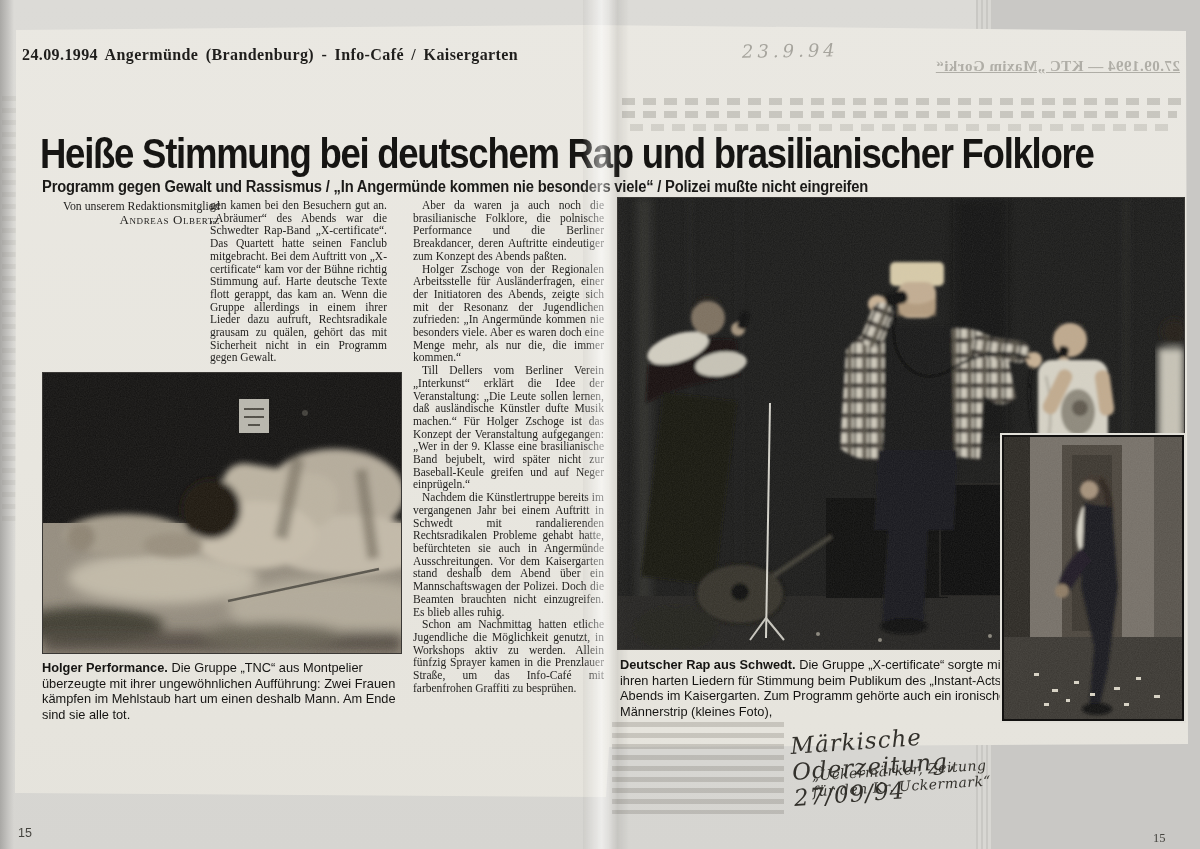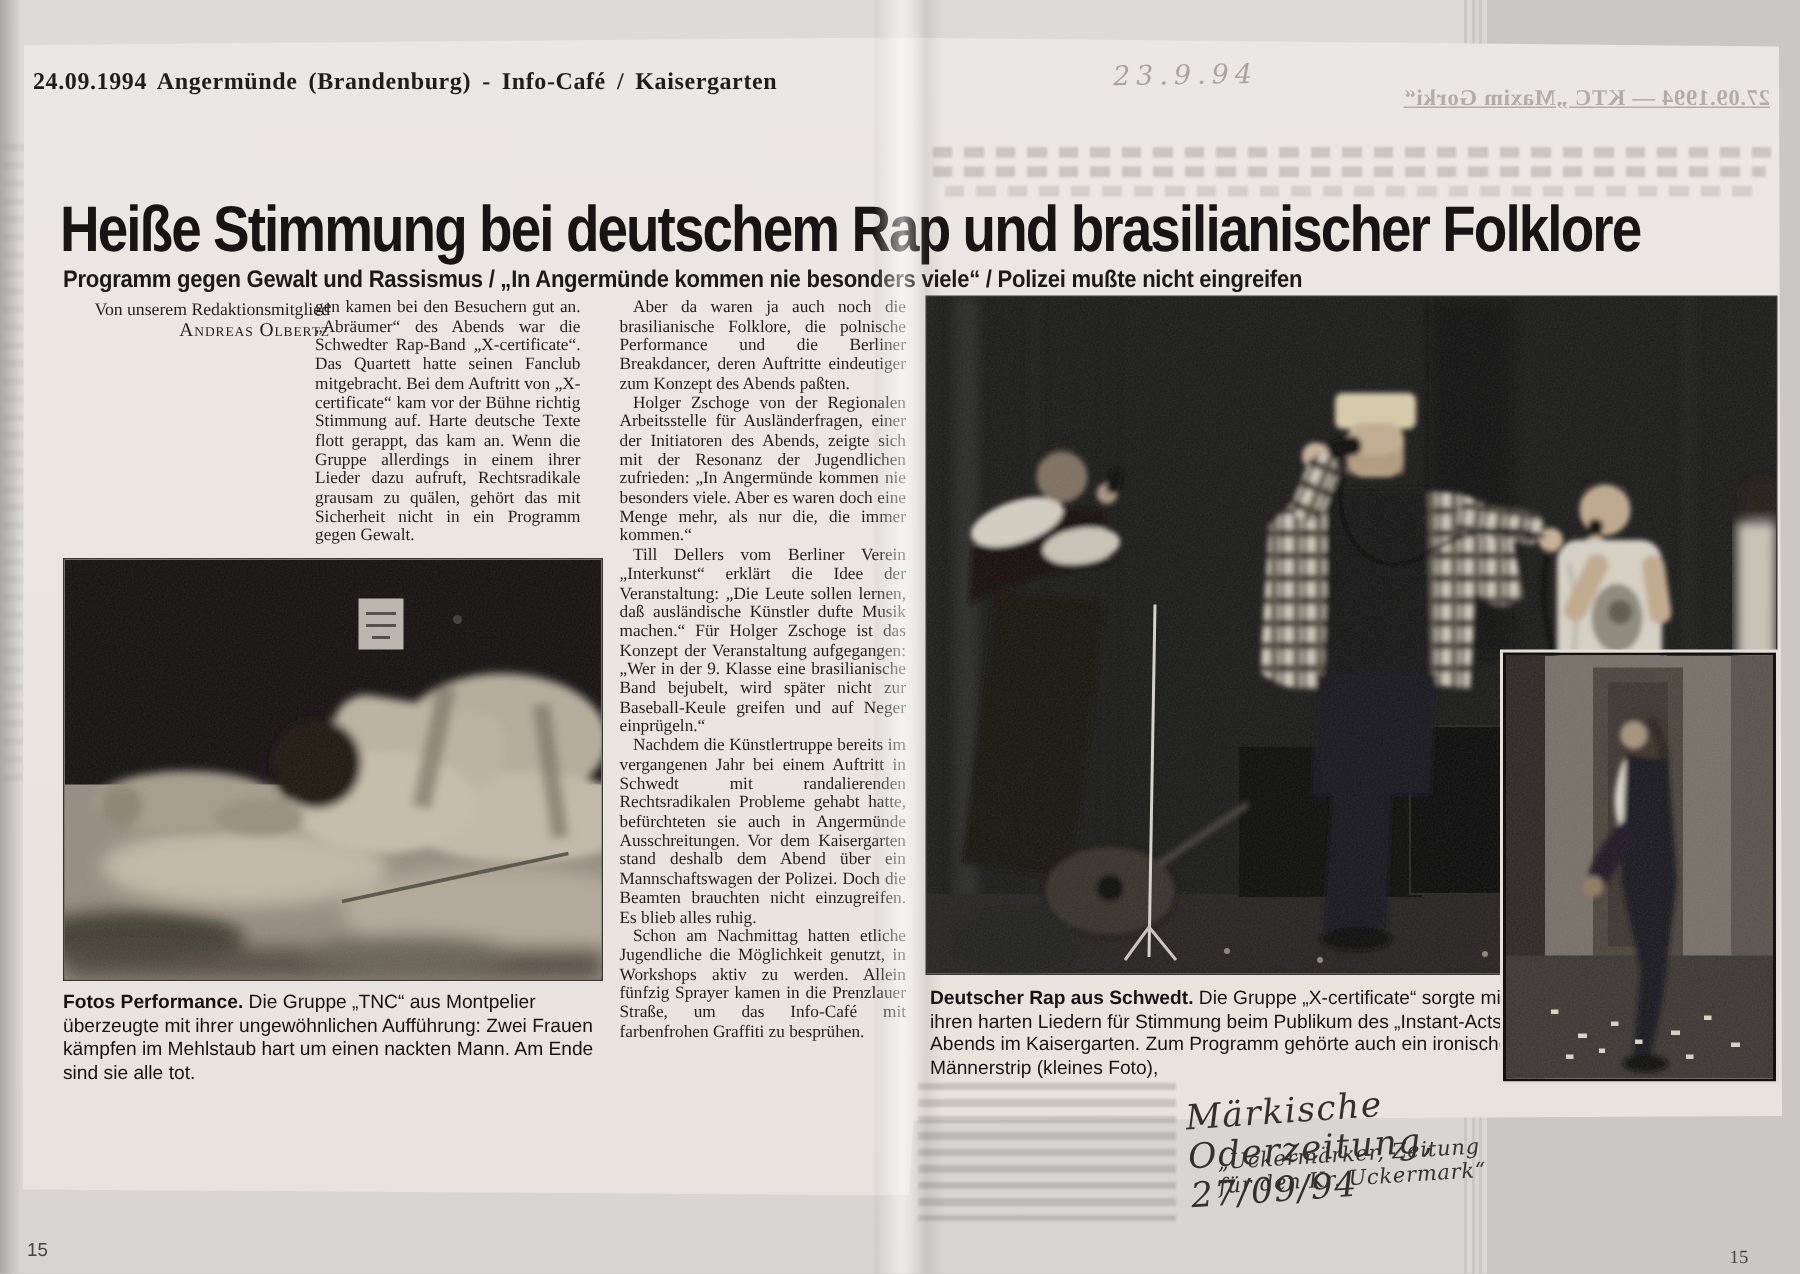--- a/index.html
+++ b/index.html
@@ -148,21 +148,21 @@
         <rect x="196" y="26" width="30" height="34" fill="#ccc9c0"></rect>
         <line x1="201" y1="36" x2="221" y2="36" stroke="#55524a" stroke-width="2"></line>
         <line x1="201" y1="44" x2="221" y2="44" stroke="#55524a" stroke-width="2"></line>
         <line x1="205" y1="52" x2="217" y2="52" stroke="#55524a" stroke-width="2"></line>
       </g>
       <circle cx="262" cy="40" r="3" fill="#3f3d38"></circle>
       <rect width="358" height="280" filter="url(#grL)" opacity=".14"></rect>
     </svg>
 
     <div class="caption left-caption">
-      <span class="lead">Fotos Performance.</span><span> Die Gruppe „TNC“ aus Montpelier überzeugte mit ihrer ungewöhnlichen Aufführung: Zwei Frauen kämpfen im Mehlstaub hart um einen nackten Mann. Am Ende sind sie alle tot.</span>
+      <span class="lead">Holger Performance.</span><span> Die Gruppe „TNC“ aus Montpelier überzeugte mit ihrer ungewöhnlichen Aufführung: Zwei Frauen kämpfen im Mehlstaub hart um einen deshalb Mann. Am Ende sind sie alle tot.</span>
     </div>
 
     <svg class="photo right-photo" viewBox="0 0 566 451" xmlns="http://www.w3.org/2000/svg" preserveAspectRatio="none">
       <defs>
         <filter id="blR">
             <feGaussianBlur stdDeviation="1.6"></feGaussianBlur>
           </filter>
         <filter id="blR3">
             <feGaussianBlur stdDeviation="3.5"></feGaussianBlur>
           </filter>

